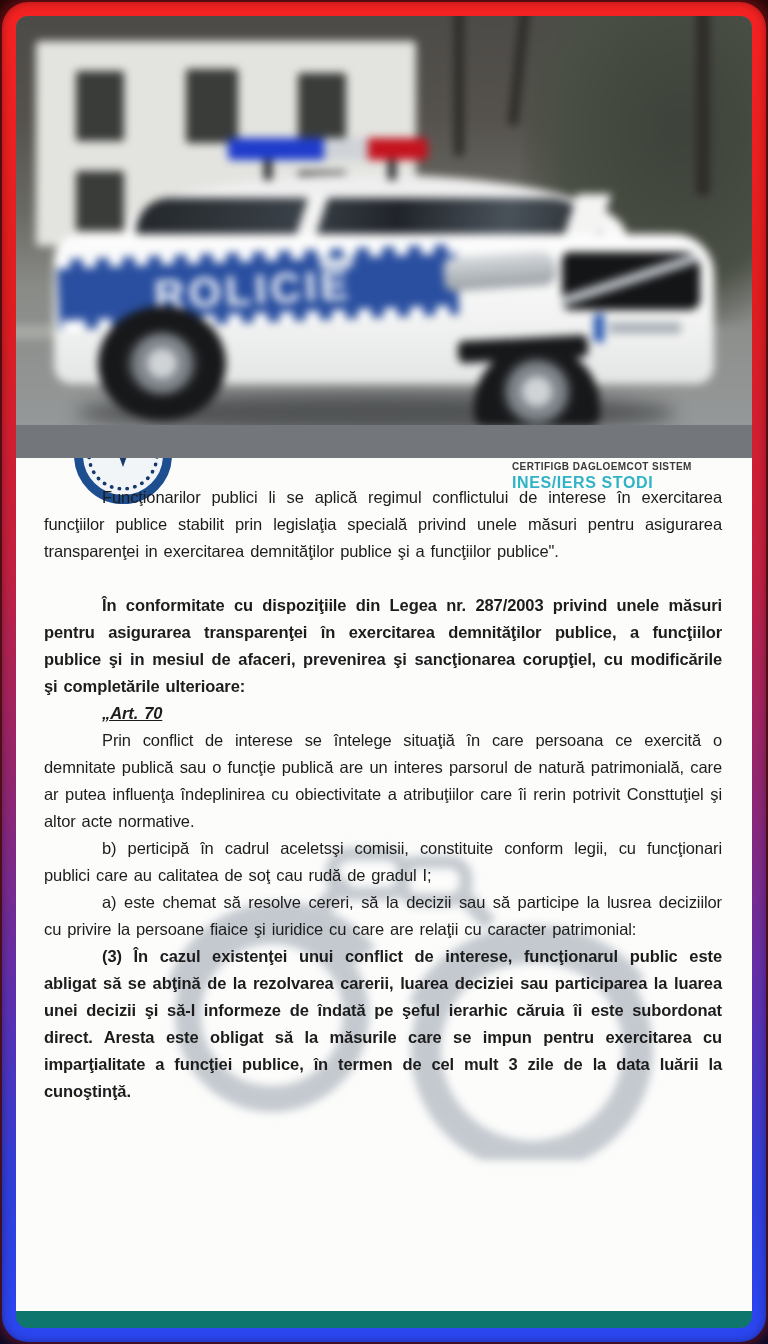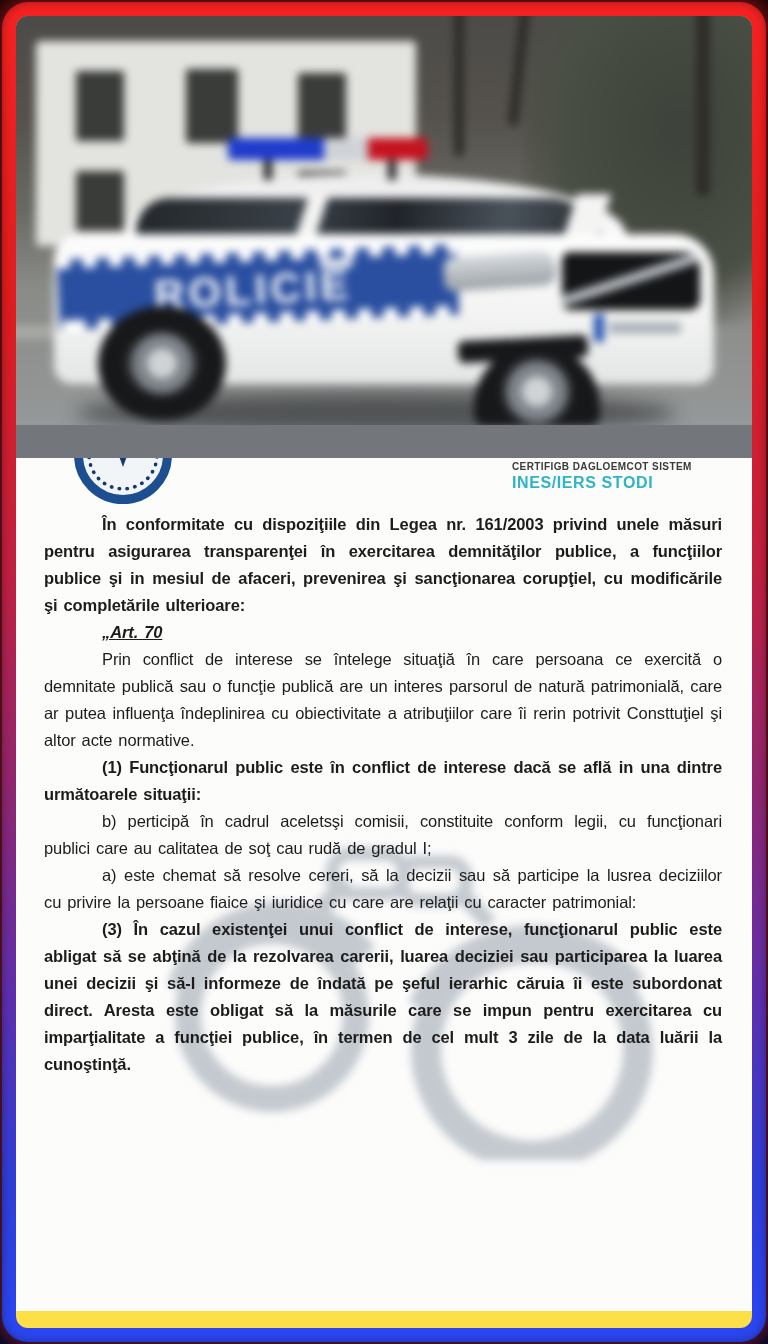--- a/index.html
+++ b/index.html
@@ -8,21 +8,21 @@
     background:linear-gradient(180deg,#230505 0%,#1c060e 55%,#050a26 100%);
     font-family:"Liberation Sans",sans-serif;
   }
   
   .frame{
     position:absolute;inset:2px;border-radius:26px;
     background:linear-gradient(180deg,#f52222 0%,#e01d1f 22%,#c22040 42%,#92266e 58%,#5e2fae 74%,#2f3ed8 88%,#2b46f2 100%);
     box-shadow:0 0 14px 4px rgba(200,30,40,.45), inset 0 0 10px rgba(0,0,0,.35);
   }
   .inner{
-    position:absolute;inset:16px;border-radius:12px;overflow:hidden;background:#fde047;
+    position:absolute;inset:16px;border-radius:12px;overflow:hidden;background:#0f766e;
   }
   
   .photo{position:relative;height:409px;overflow:hidden;background:#6f6f6a;}
   .scene{position:absolute;inset:-10px;filter:blur(4px);}
   .sky{position:absolute;inset:0;background:linear-gradient(180deg,#4c4a47 0%,#55524d 26%,#6a6a64 48%,#8a8c88 66%,#8f9190 82%,#85878a 100%);}
   .building{position:absolute;left:30px;top:35px;width:380px;height:205px;background:#e3e4df;border-radius:4px;}
   .bwin{position:absolute;background:#3a3c3a;border-radius:2px;}
   .trees-right{position:absolute;right:-20px;top:-10px;width:260px;height:330px;background:radial-gradient(ellipse at 60% 40%,#3d423a 0%,#4a4f45 55%,rgba(90,95,88,0) 78%);}
   .trunk{position:absolute;width:10px;background:#2e2c28;border-radius:4px;}
   .road{position:absolute;left:0;right:0;bottom:0;height:110px;background:linear-gradient(180deg,#8d8f8c,#96999a);}
@@ -149,22 +149,22 @@
       <div class="seal-ring"></div>
       <div class="seal-emblem"></div>
     </div>
 
     <div class="cert">
       <div class="cert-l1">CERTIFIGB DAGLOEMCOT SISTEM</div>
       <div class="cert-l2">INES/IERS STODI</div>
     </div>
 
     <div class="doc-content">
-        <p class="para bold gap-before">În conformitate cu dispoziţiile din Legea nr. 161/2003 privind unele măsuri pentru asigurarea transparenţei în exercitarea demnităţilor publice, a funcţiilor publice şi in mesiul de afaceri, prevenirea şi sancţionarea corupţiel, cu modificările şi completările ulterioare:</p>
+        <p class="para regular">Funcţionarilor publici li se aplică regimul conflictului de interese în exercitarea funcţiilor publice stabilit prin legislaţia specială privind unele măsuri pentru asigurarea transparenţei in exercitarea demnităţilor publice şi a funcţiilor publice".</p>
+        <p class="para bold gap-before">În conformitate cu dispoziţiile din Legea nr. 287/2003 privind unele măsuri pentru asigurarea transparenţei în exercitarea demnităţilor publice, a funcţiilor publice şi in mesiul de afaceri, prevenirea şi sancţionarea corupţiel, cu modificările şi completările ulterioare:</p>
         <p class="para art">„Art. 70</p>
         <p class="para regular">Prin conflict de interese se întelege situaţiă în care persoana ce exercită o demnitate publică sau o funcţie publică are un interes parsorul de natură patrimonială, care ar putea influenţa îndeplinirea cu obiectivitate a atribuţiilor care îi rerin potrivit Consttuţiel şi altor acte normative.</p>
-        <p class="para bold">(1) Funcţionarul public este în conflict de interese dacă se află in una dintre următoarele situaţii:</p>
         <p class="para regular">b) perticipă în cadrul aceletsşi comisii, constituite conform legii, cu funcţionari publici care au calitatea de soţ cau rudă de gradul I;</p>
         <p class="para regular">a) este chemat să resolve cereri, să la decizii sau să participe la lusrea deciziilor cu privire la persoane fiaice şi iuridice cu care are relaţii cu caracter patrimonial:</p>
         <p class="para bold">(3) În cazul existenţei unui conflict de interese, funcţionarul public este abligat să se abţină de la rezolvarea carerii, luarea deciziei sau participarea la luarea unei decizii şi să-l informeze de îndată pe şeful ierarhic căruia îi este subordonat direct. Aresta este obligat să la măsurile care se impun pentru exercitarea cu imparţialitate a funcţiei publice, în termen de cel mult 3 zile de la data luării la cunoştinţă.</p>
       </div>
   </div>
 </div>
 
 </body></html>

